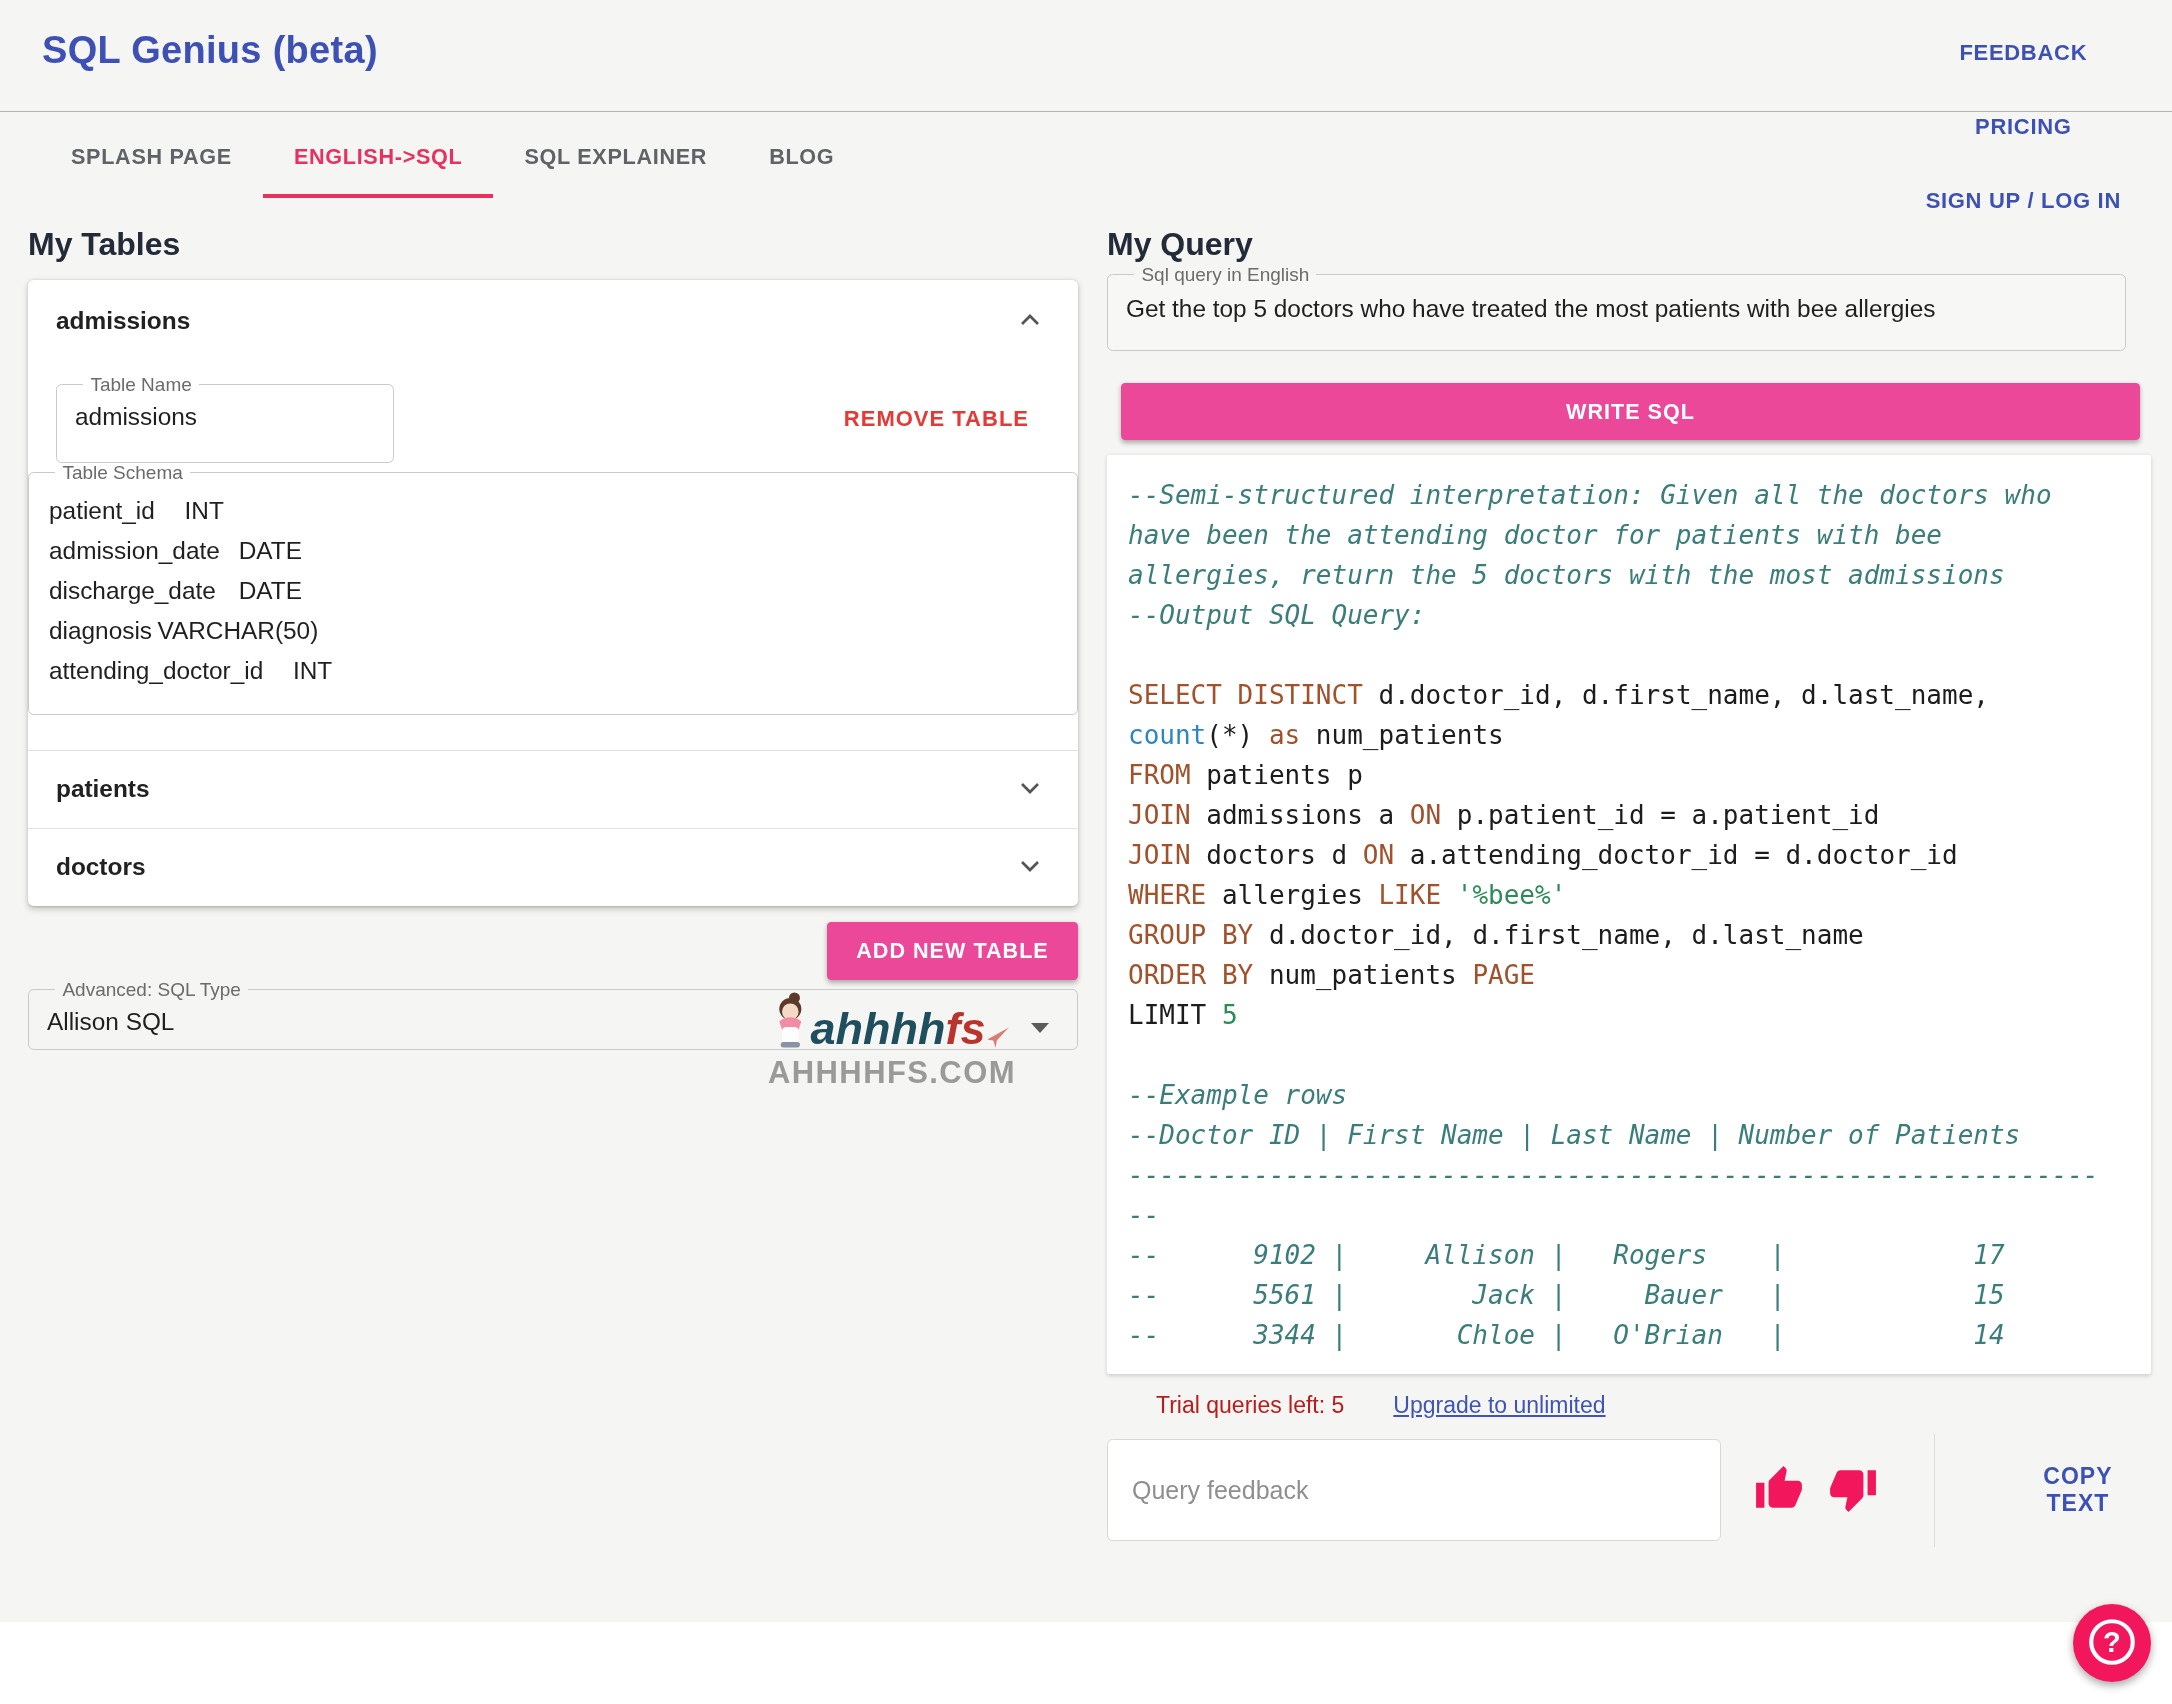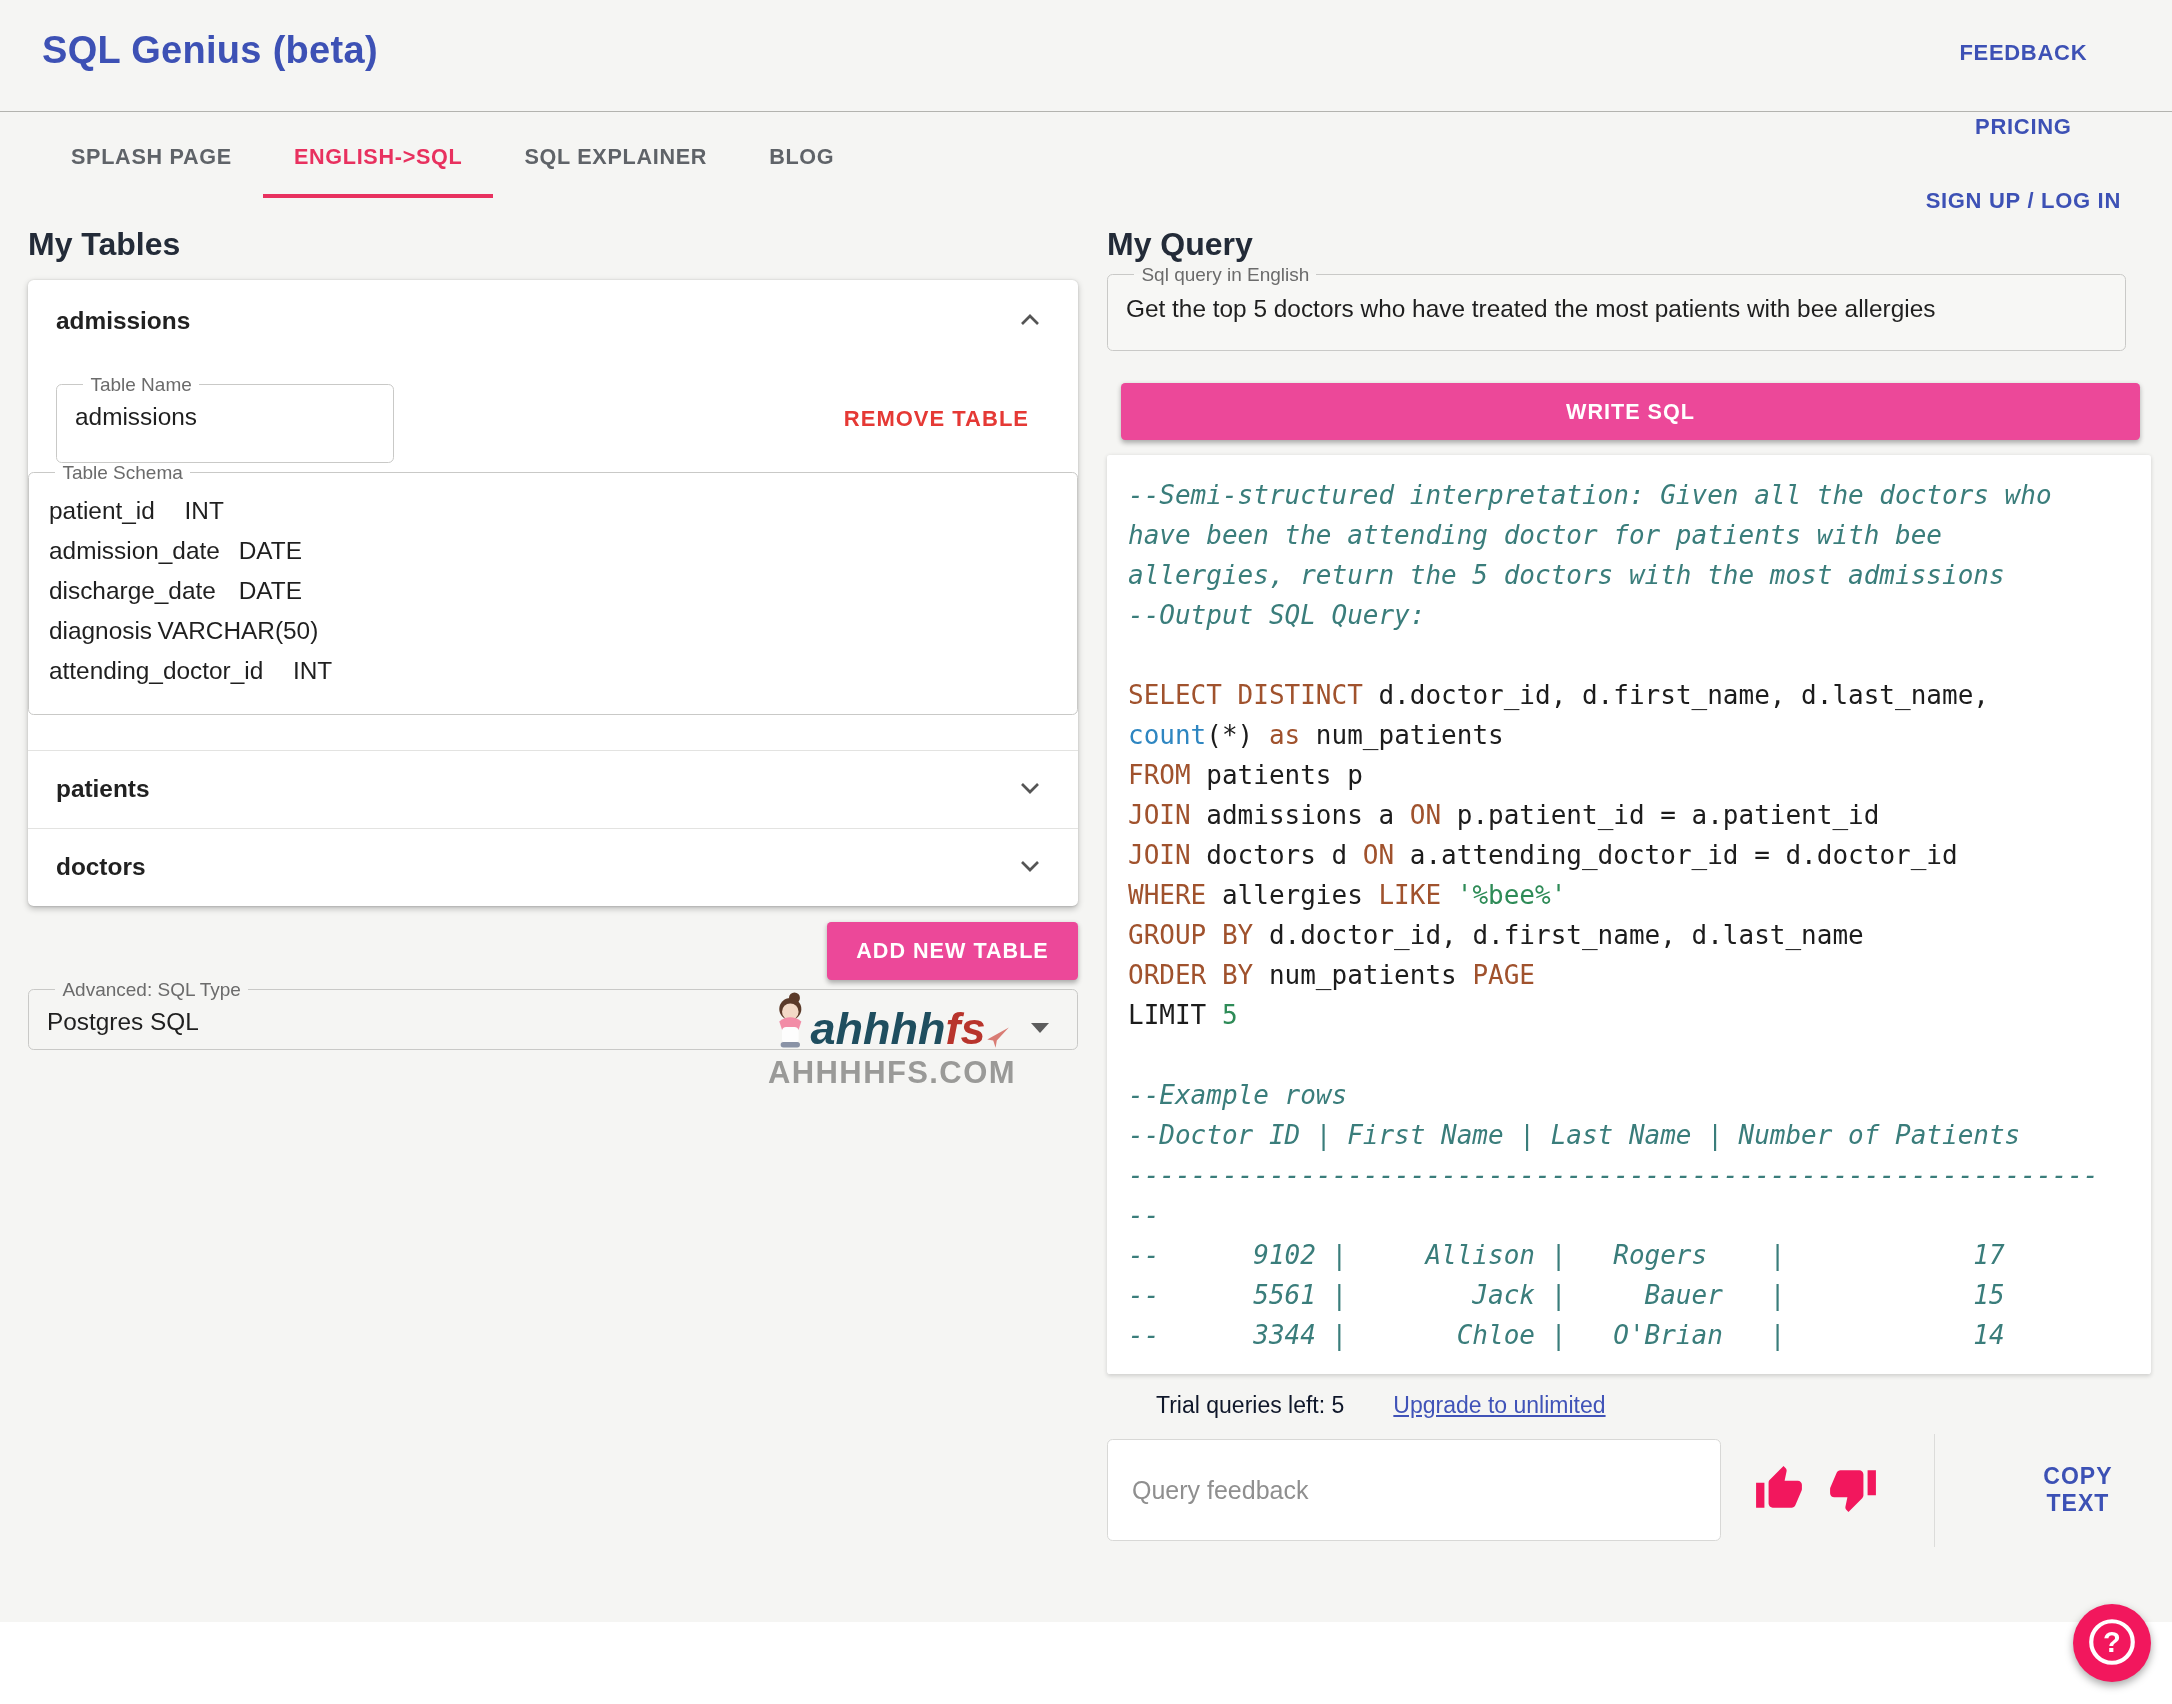--- a/index.html
+++ b/index.html
@@ -54,21 +54,21 @@
   .english-input{padding-top:11px;}
   .write-btn{margin:32px 0 0 14px;width:1019px;height:57px;}
   .code-card{margin-top:15.3px;width:1044px;background:#ffffff;border-radius:2.8px;box-shadow:0 1.4px 4.2px rgba(0,0,0,0.16);padding:19.5px 21px;box-sizing:border-box;}
   .sql-pre{margin:0;font-family:"DejaVu Sans Mono",monospace;font-size:26px;line-height:40px;color:#1c1c1c;white-space:pre-wrap;word-break:break-all;}
   .tok-comment{color:#3a7d7b;font-style:italic;}
   .tok-kw{color:#a0522d;}
   .tok-fn{color:#2e86c1;}
   .tok-str{color:#2e8b57;}
   .tok-num{color:#2e8b57;}
   .trial-row{display:flex;align-items:center;margin-top:16.7px;padding-left:49px;gap:43px;}
-  .trial-text{font-size:23px;color:#0f172a;text-align:center;}
+  .trial-text{font-size:23px;color:#b91c1c;text-align:center;}
   .upgrade-link{font-size:23px;color:#4053b8;text-decoration:underline;cursor:pointer;background:none;border:none;font-family:inherit;}
   .feedback-row{display:flex;align-items:center;margin-top:14px;}
   .feedback-input{width:634px;height:102px;border:1.4px solid #d8d8d6;border-radius:5.6px;background:#fff;font-size:25px;padding:0 24px;box-sizing:border-box;color:#333;font-family:inherit;outline:none;}
   .feedback-input::placeholder{color:#8f8f8f;}
   .thumb-btn{background:none;border:none;cursor:pointer;padding:0;}
   .thumb-up{margin-left:33px;}
   .thumb-down{margin-left:24px;}
   .vdivider{width:1.4px;height:113px;background:#dcdcda;margin-left:56px;}
   .copy-btn{margin-left:70px;font-size:23px;font-weight:700;color:#3c51b5;letter-spacing:1px;background:none;border:none;cursor:pointer;font-family:inherit;}
   
@@ -145,21 +145,21 @@
       </span>
     </button>
   </div>
 
   <div class="add-row">
     <button class="btn-indigo add-btn">ADD NEW TABLE</button>
   </div>
 
   <fieldset class="mui sqltype-field">
     <legend>Advanced: SQL Type</legend>
-    <div class="sqltype-value">Postgres SQL</div>
+    <div class="sqltype-value">Allison SQL</div>
     <span class="caret"></span>
   </fieldset>
 </div>
 
 <div class="watermark">
   <div class="wm-row">
     <span>
       <svg width="40" height="58" viewBox="0 0 29 42">
         <circle cx="17" cy="5" r="4" fill="#5b3a29"></circle>
         <circle cx="14" cy="13" r="8" fill="#5b3a29"></circle>

